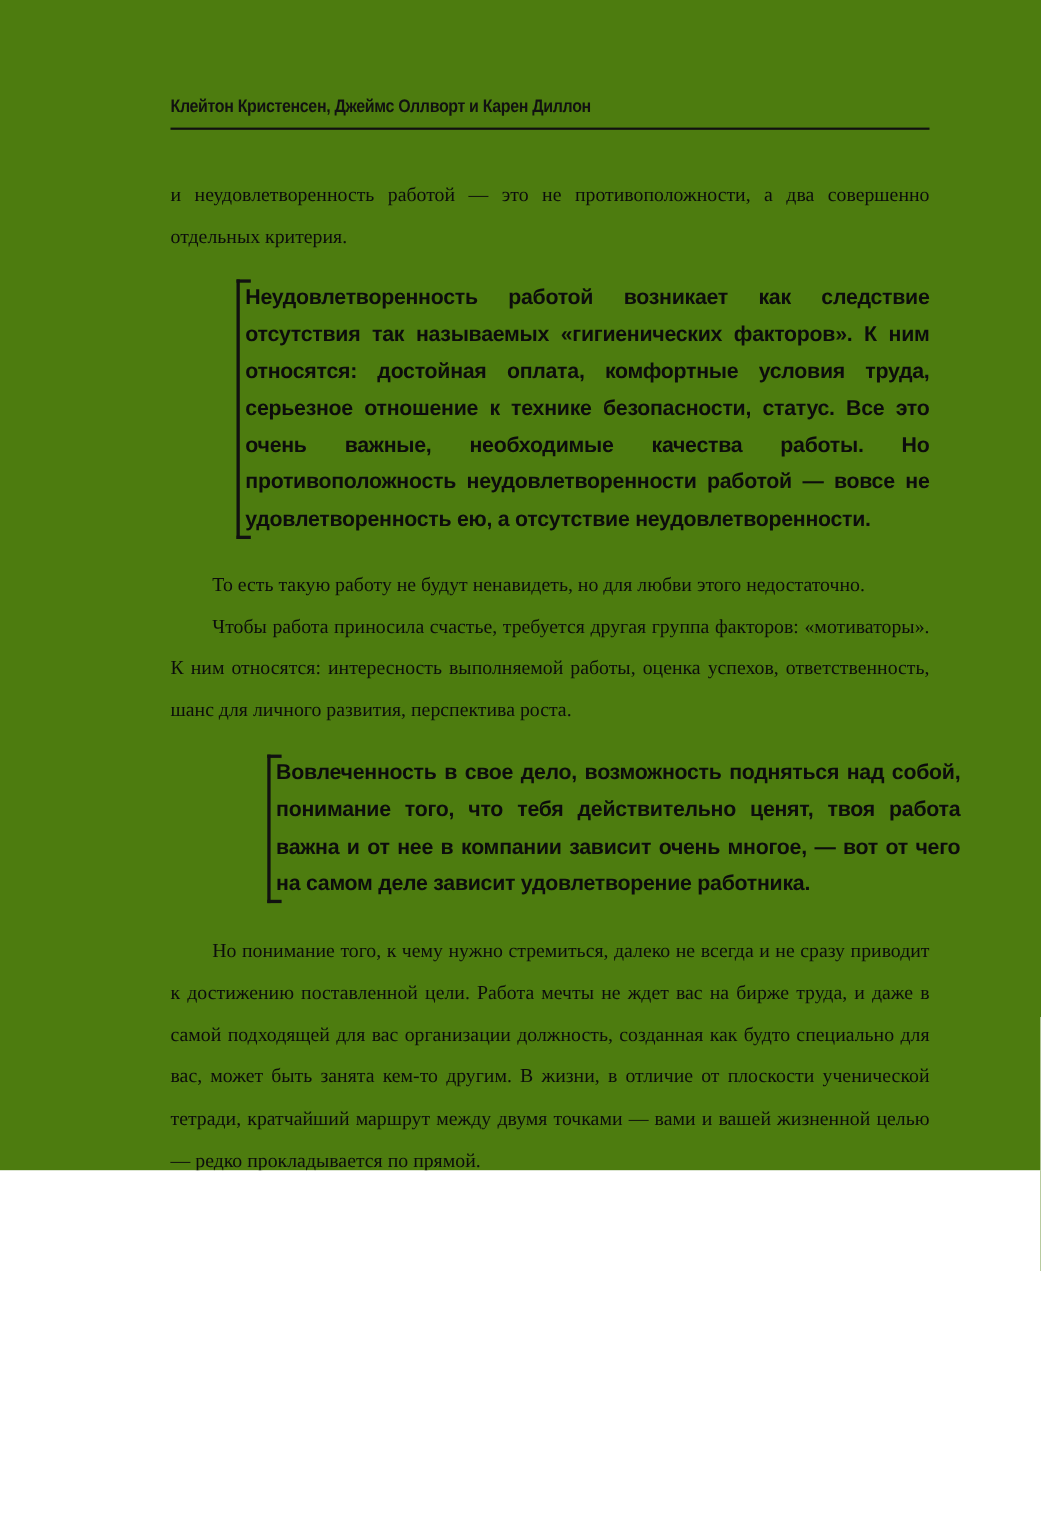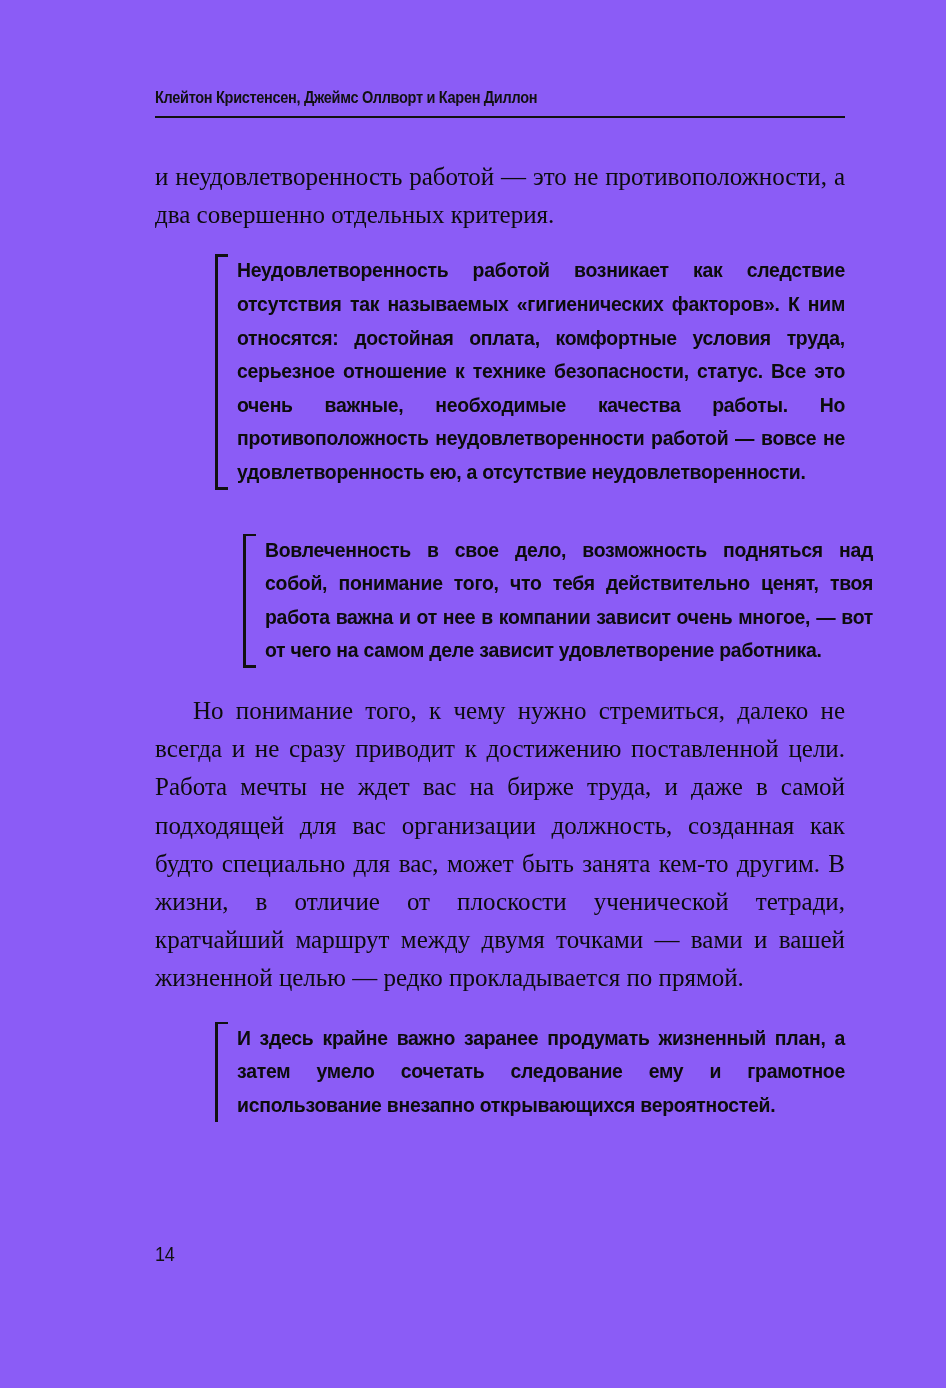--- a/index.html
+++ b/index.html
@@ -5,22 +5,22 @@
 <style>
   html, body {
     margin: 0;
     padding: 0;
     background: #ffffff;
   }
 
   .page {
     position: relative;
     width: 946px;
-    height: 1388px;
-    background: #8b5cf6;
+    height: 1064px;
+    background: #4d7c0f;
     overflow: hidden;
     box-sizing: border-box;
   }
 
   
   .running-head {
     position: absolute;
     left: 155px;
     top: 88px;
     width: 690px;
@@ -48,39 +48,39 @@
   
   .content {
     position: absolute;
     left: 155px;
     top: 158px;
     width: 690px;
   }
 
   p.body-par {
     font-family: "Liberation Serif", "DejaVu Serif", serif;
-    font-size: 25px;
+    font-size: 18px;
     line-height: 38.2px;
     color: #0c0c0c;
     text-align: justify;
     text-justify: inter-word;
     margin: 0;
     hyphens: manual;
     -webkit-hyphens: manual;
   }
 
   p.body-par.indent {
     text-indent: 38px;
   }
 
   
   .callout {
     position: relative;
     margin: 0;
-    padding-left: 22px;
+    padding-left: 8px;
     box-sizing: border-box;
   }
 
   .callout-bracket {
     position: absolute;
     left: 0;
     top: 0;
     bottom: 0;
     width: 13px;
   }
@@ -160,21 +160,23 @@
       <div class="callout-bracket">
         <div class="arm-top"></div>
         <div class="v-rule"></div>
         <div class="arm-bottom"></div>
       </div>
       <p class="callout-text">Неудовлетворенность работой возникает как следствие отсутствия так называемых «гигиенических факторов». К ним относятся: достойная оплата, комфортные условия труда, серьезное отношение к технике безопасности, статус. Все это очень важные, необходимые качества работы. Но противоположность неудовлетворенности работой — вовсе не удовлетворенность ею, а отсутствие неудовлетворенности.</p>
     </div>
 
     <div class="gap-after-callout-1"></div>
 
-
+    <p class="body-par indent">То есть такую работу не будут ненавидеть, но для любви этого недостаточно.</p>
+
+    <p class="body-par indent">Чтобы работа приносила счастье, требуется другая группа факторов: «мотиваторы». К ним относятся: интересность выполняемой работы, оценка успехов, ответственность, шанс для личного развития, перспектива роста.</p>
 
     <div class="gap-before-callout-2"></div>
 
     <div class="callout" style="margin-left: 88px; width: 630px;">
       <div class="callout-bracket">
         <div class="arm-top"></div>
         <div class="v-rule"></div>
         <div class="arm-bottom"></div>
       </div>
       <p class="callout-text">Вовлеченность в свое дело, возможность подняться над собой, понимание того, что тебя действительно ценят, твоя работа важна и от нее в компании зависит очень многое, — вот от чего на самом деле зависит удовлетворение работника.</p>

